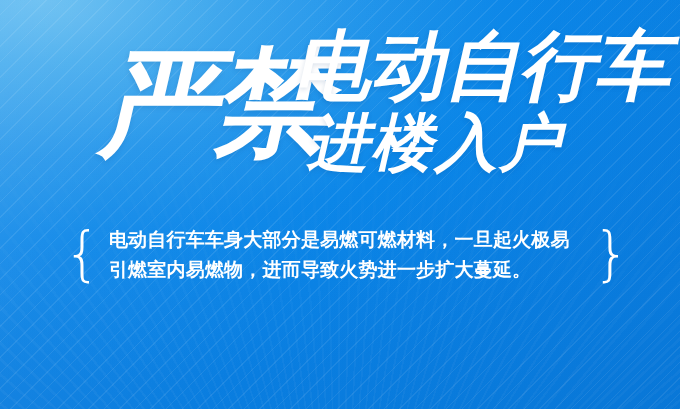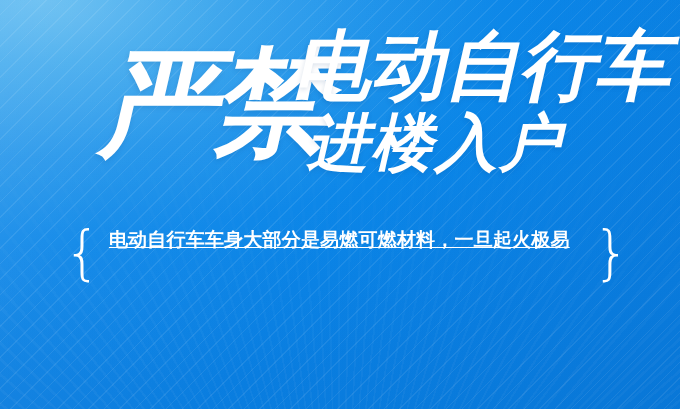--- a/index.html
+++ b/index.html
@@ -163,21 +163,21 @@
     flex: 1 1 auto;
     color: #ffffff;
     font-family: "DejaVu Sans", "Liberation Sans", sans-serif;
     font-size: 19px;
     line-height: 30px;
     font-weight: 700;
     letter-spacing: 0.2px;
     text-align: left;
     white-space: nowrap;
   }
-  .callout-text div { white-space: nowrap; text-decoration: underline; }
+  .callout-text div { white-space: nowrap; }
 </style>
 </head>
 <body>
 
 <div id="poster">
 
   <div class="bg-base"></div>
   <div class="bg-sheen"></div>
   <div class="bg-stripes"></div>
   <div class="bg-fan"></div>
@@ -190,18 +190,19 @@
       <div class="hl-line1">电动自行车</div>
       <div class="hl-line2">进楼入户</div>
     </div>
   </div>
 
   <div class="callout">
     <span class="brace brace-left">{</span>
 
     <div class="callout-text">
       <div>电动自行车车身大部分是易燃可燃材料，一旦起火极易</div>
+      <div>引燃室内易燃物，进而导致火势进一步扩大蔓延。</div>
     </div>
 
     <span class="brace brace-right">}</span>
   </div>
 
 </div>
 
 </body></html>

